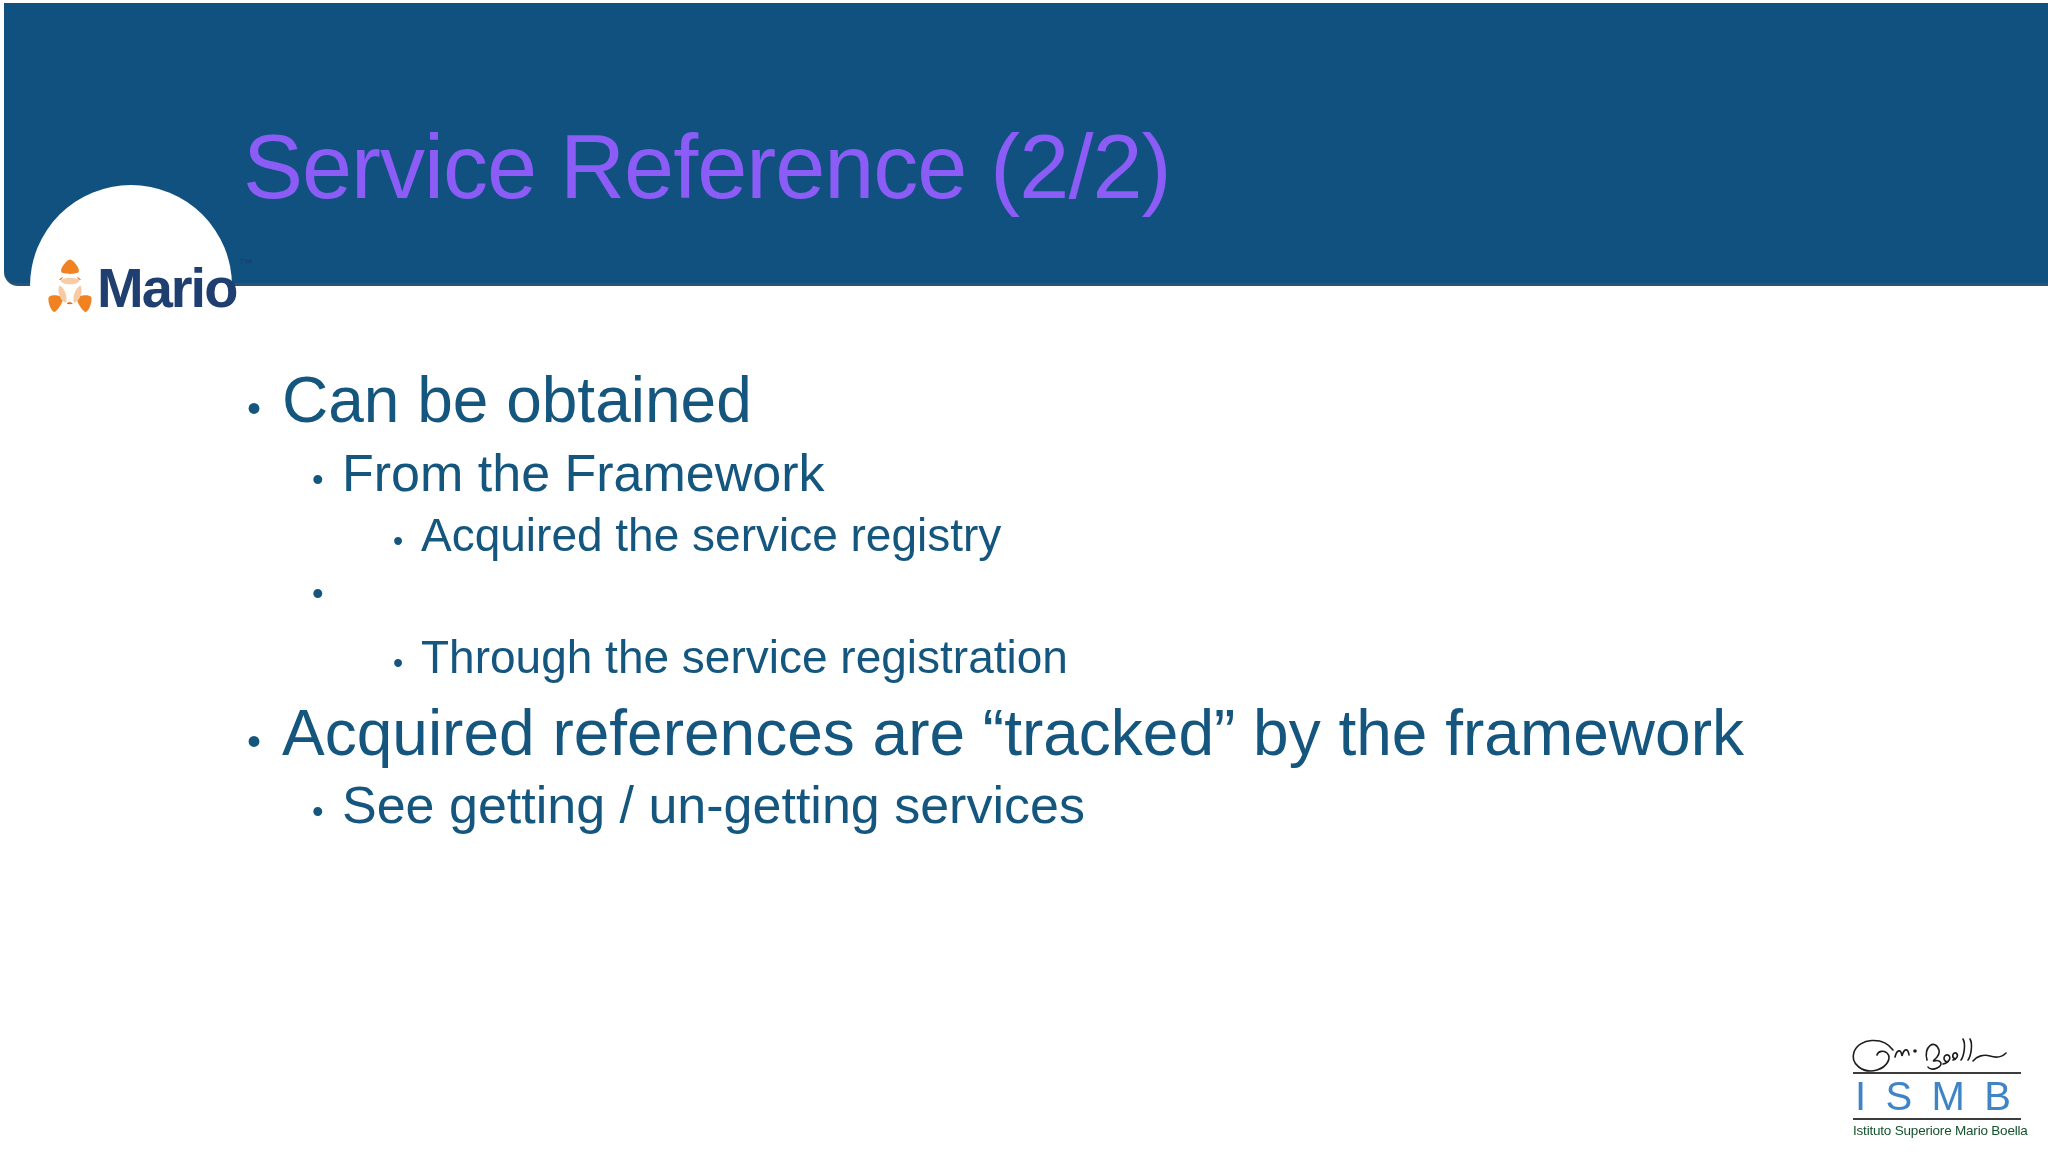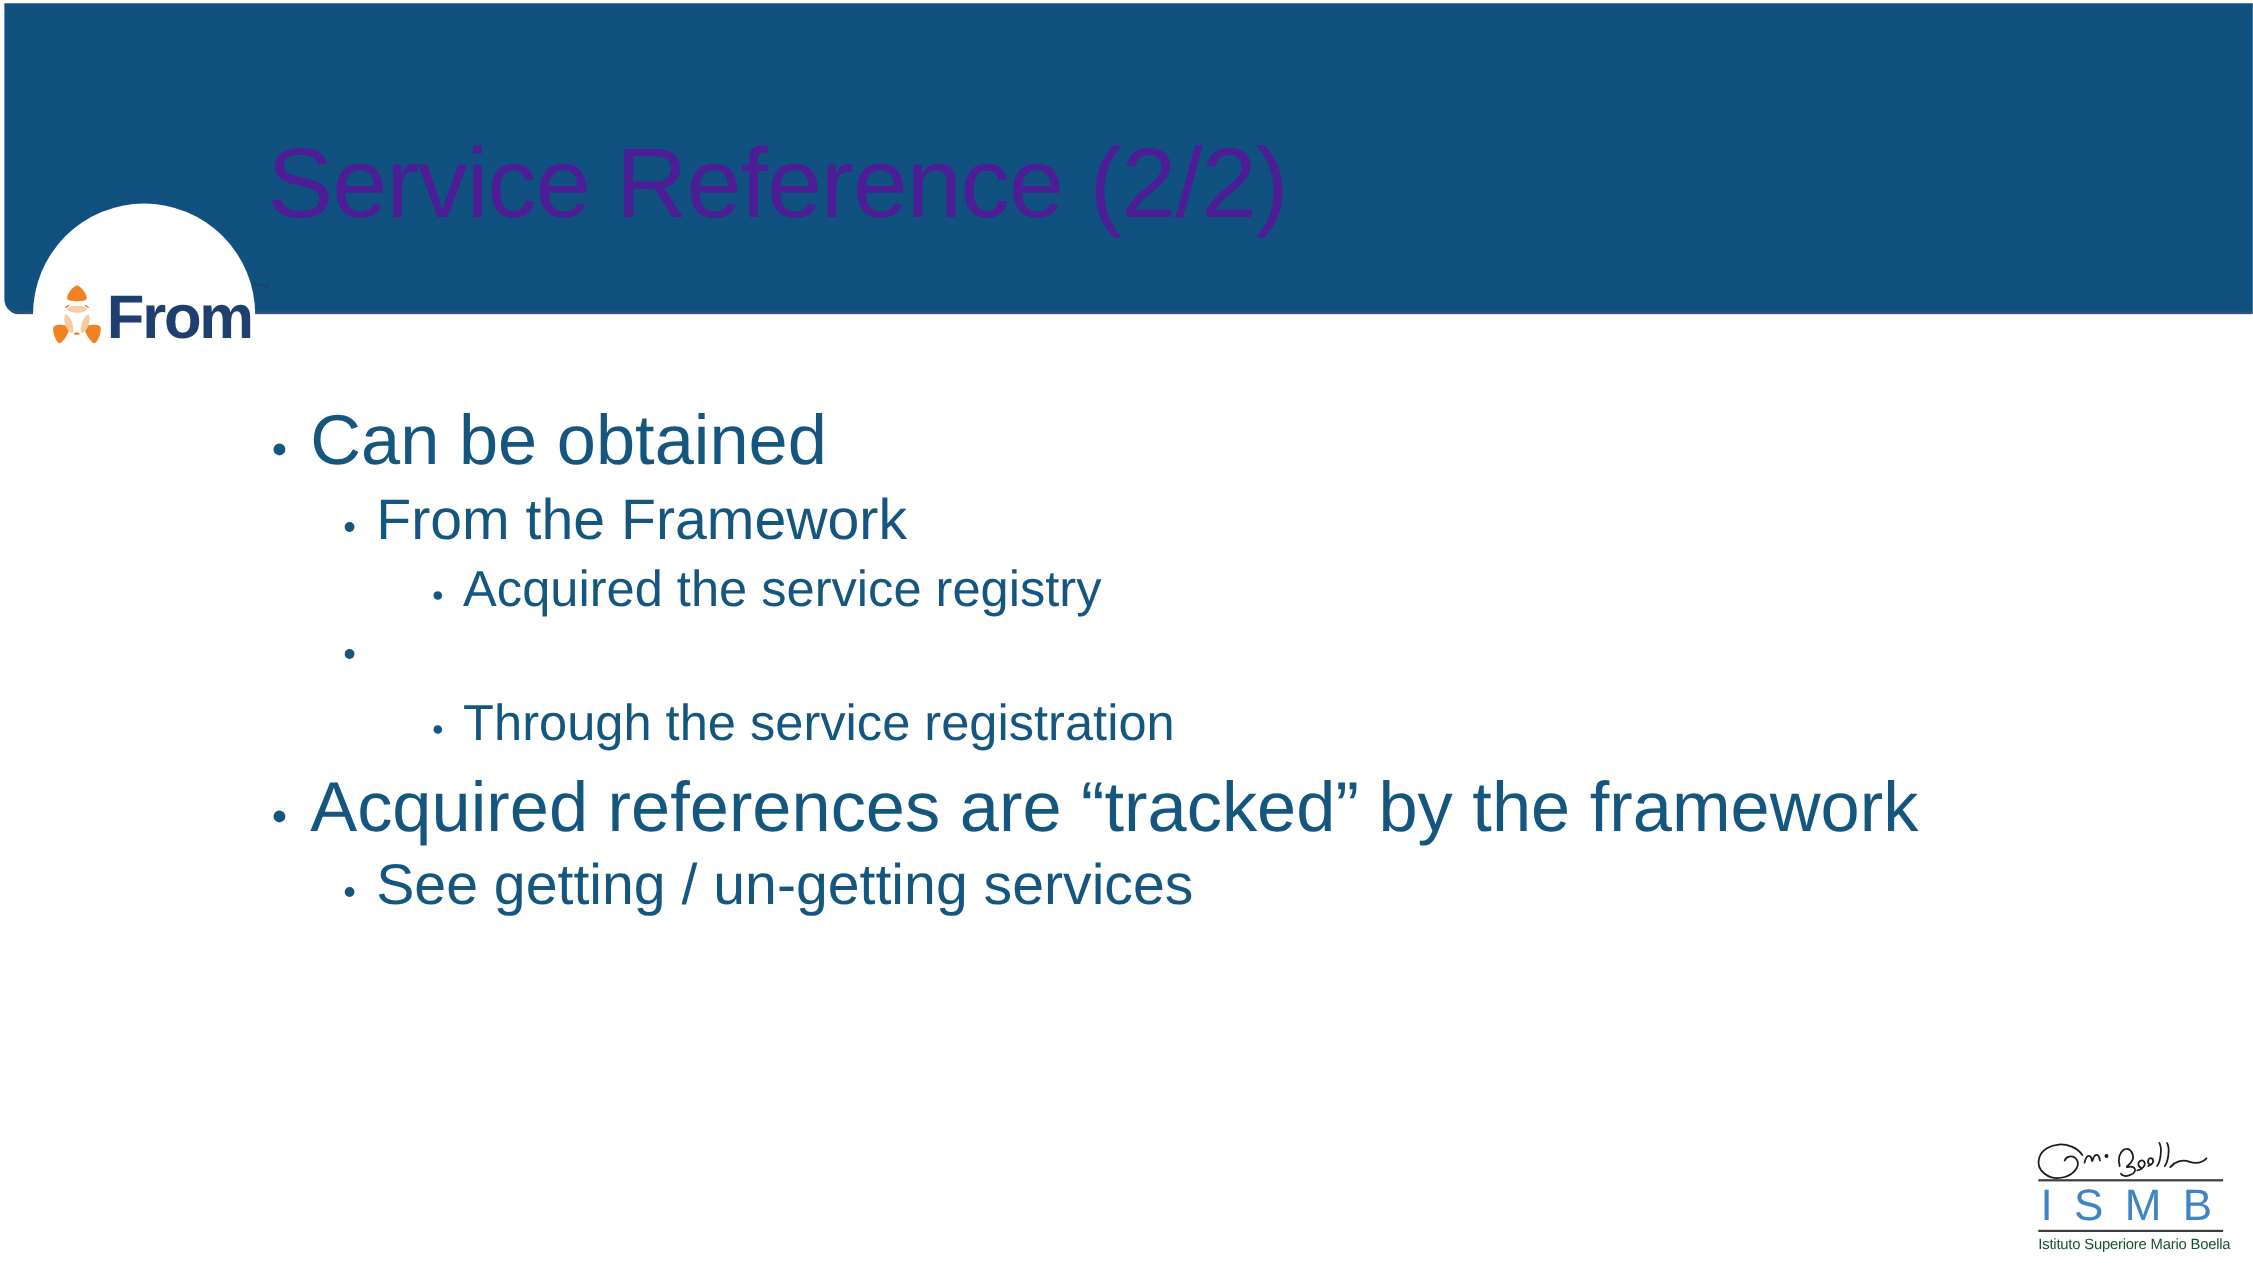--- a/index.html
+++ b/index.html
@@ -11,21 +11,21 @@
 
   
   .header{
     position:absolute;left:4px;top:3px;right:0;height:280px;
     background:#115180;
     border-bottom:3px solid #29537a;
     border-bottom-left-radius:14px;
   }
   .slide-title{
     position:absolute;left:243px;top:122px;
-    font-size:90px;line-height:1;color:#4c1d95;
+    font-size:90px;line-height:1;color:#8b5cf6;
     letter-spacing:-1px;white-space:nowrap;
   }
 
   
   .badge-circle{
     position:absolute;left:30px;top:185px;width:202px;height:202px;
     border-radius:50%;background:#ffffff;
   }
   .osgi-logo{position:absolute;left:46px;top:254px;display:flex;align-items:flex-start;}
   .osgi-mark{width:48px;height:57px;margin-top:4px;}
@@ -88,21 +88,21 @@
     <path d="M94,80 C98,86 90,110 83,111 C77,112 62,87 65,82 C68,76 90,74 94,80 Z" fill="#F08221"></path>
 
     <path d="M30,46 C38,38 62,38 70,46 C64,56 36,56 30,46 Z" fill="#F7CBA4"></path>
     <path d="M28,56 C38,60 46,80 42,92 C30,90 22,68 28,56 Z" fill="#F7CBA4"></path>
     <path d="M72,56 C62,60 54,80 58,92 C70,90 78,68 72,56 Z" fill="#F7CBA4"></path>
 
     <path d="M27,44 C29,41 33,39 36,38 C33,43 30,45 27,44 Z" fill="#E06A1F"></path>
     <path d="M73,44 C71,41 67,39 64,38 C67,43 70,45 73,44 Z" fill="#E06A1F"></path>
     <path d="M43,94 C46,95 52,95 56,94 C52,90 46,90 43,94 Z" fill="#E06A1F"></path>
   </svg>
-  <div class="osgi-word">From</div>
+  <div class="osgi-word">Mario</div>
   <div class="osgi-tm">™</div>
 </div>
 
 <div class="bullets">
   <div class="b-row lvl1 r1">
     <span class="marker">•</span>
     <span class="txt">Can be obtained</span>
   </div>
   <div class="b-row lvl2 r2">
     <span class="marker">•</span>

